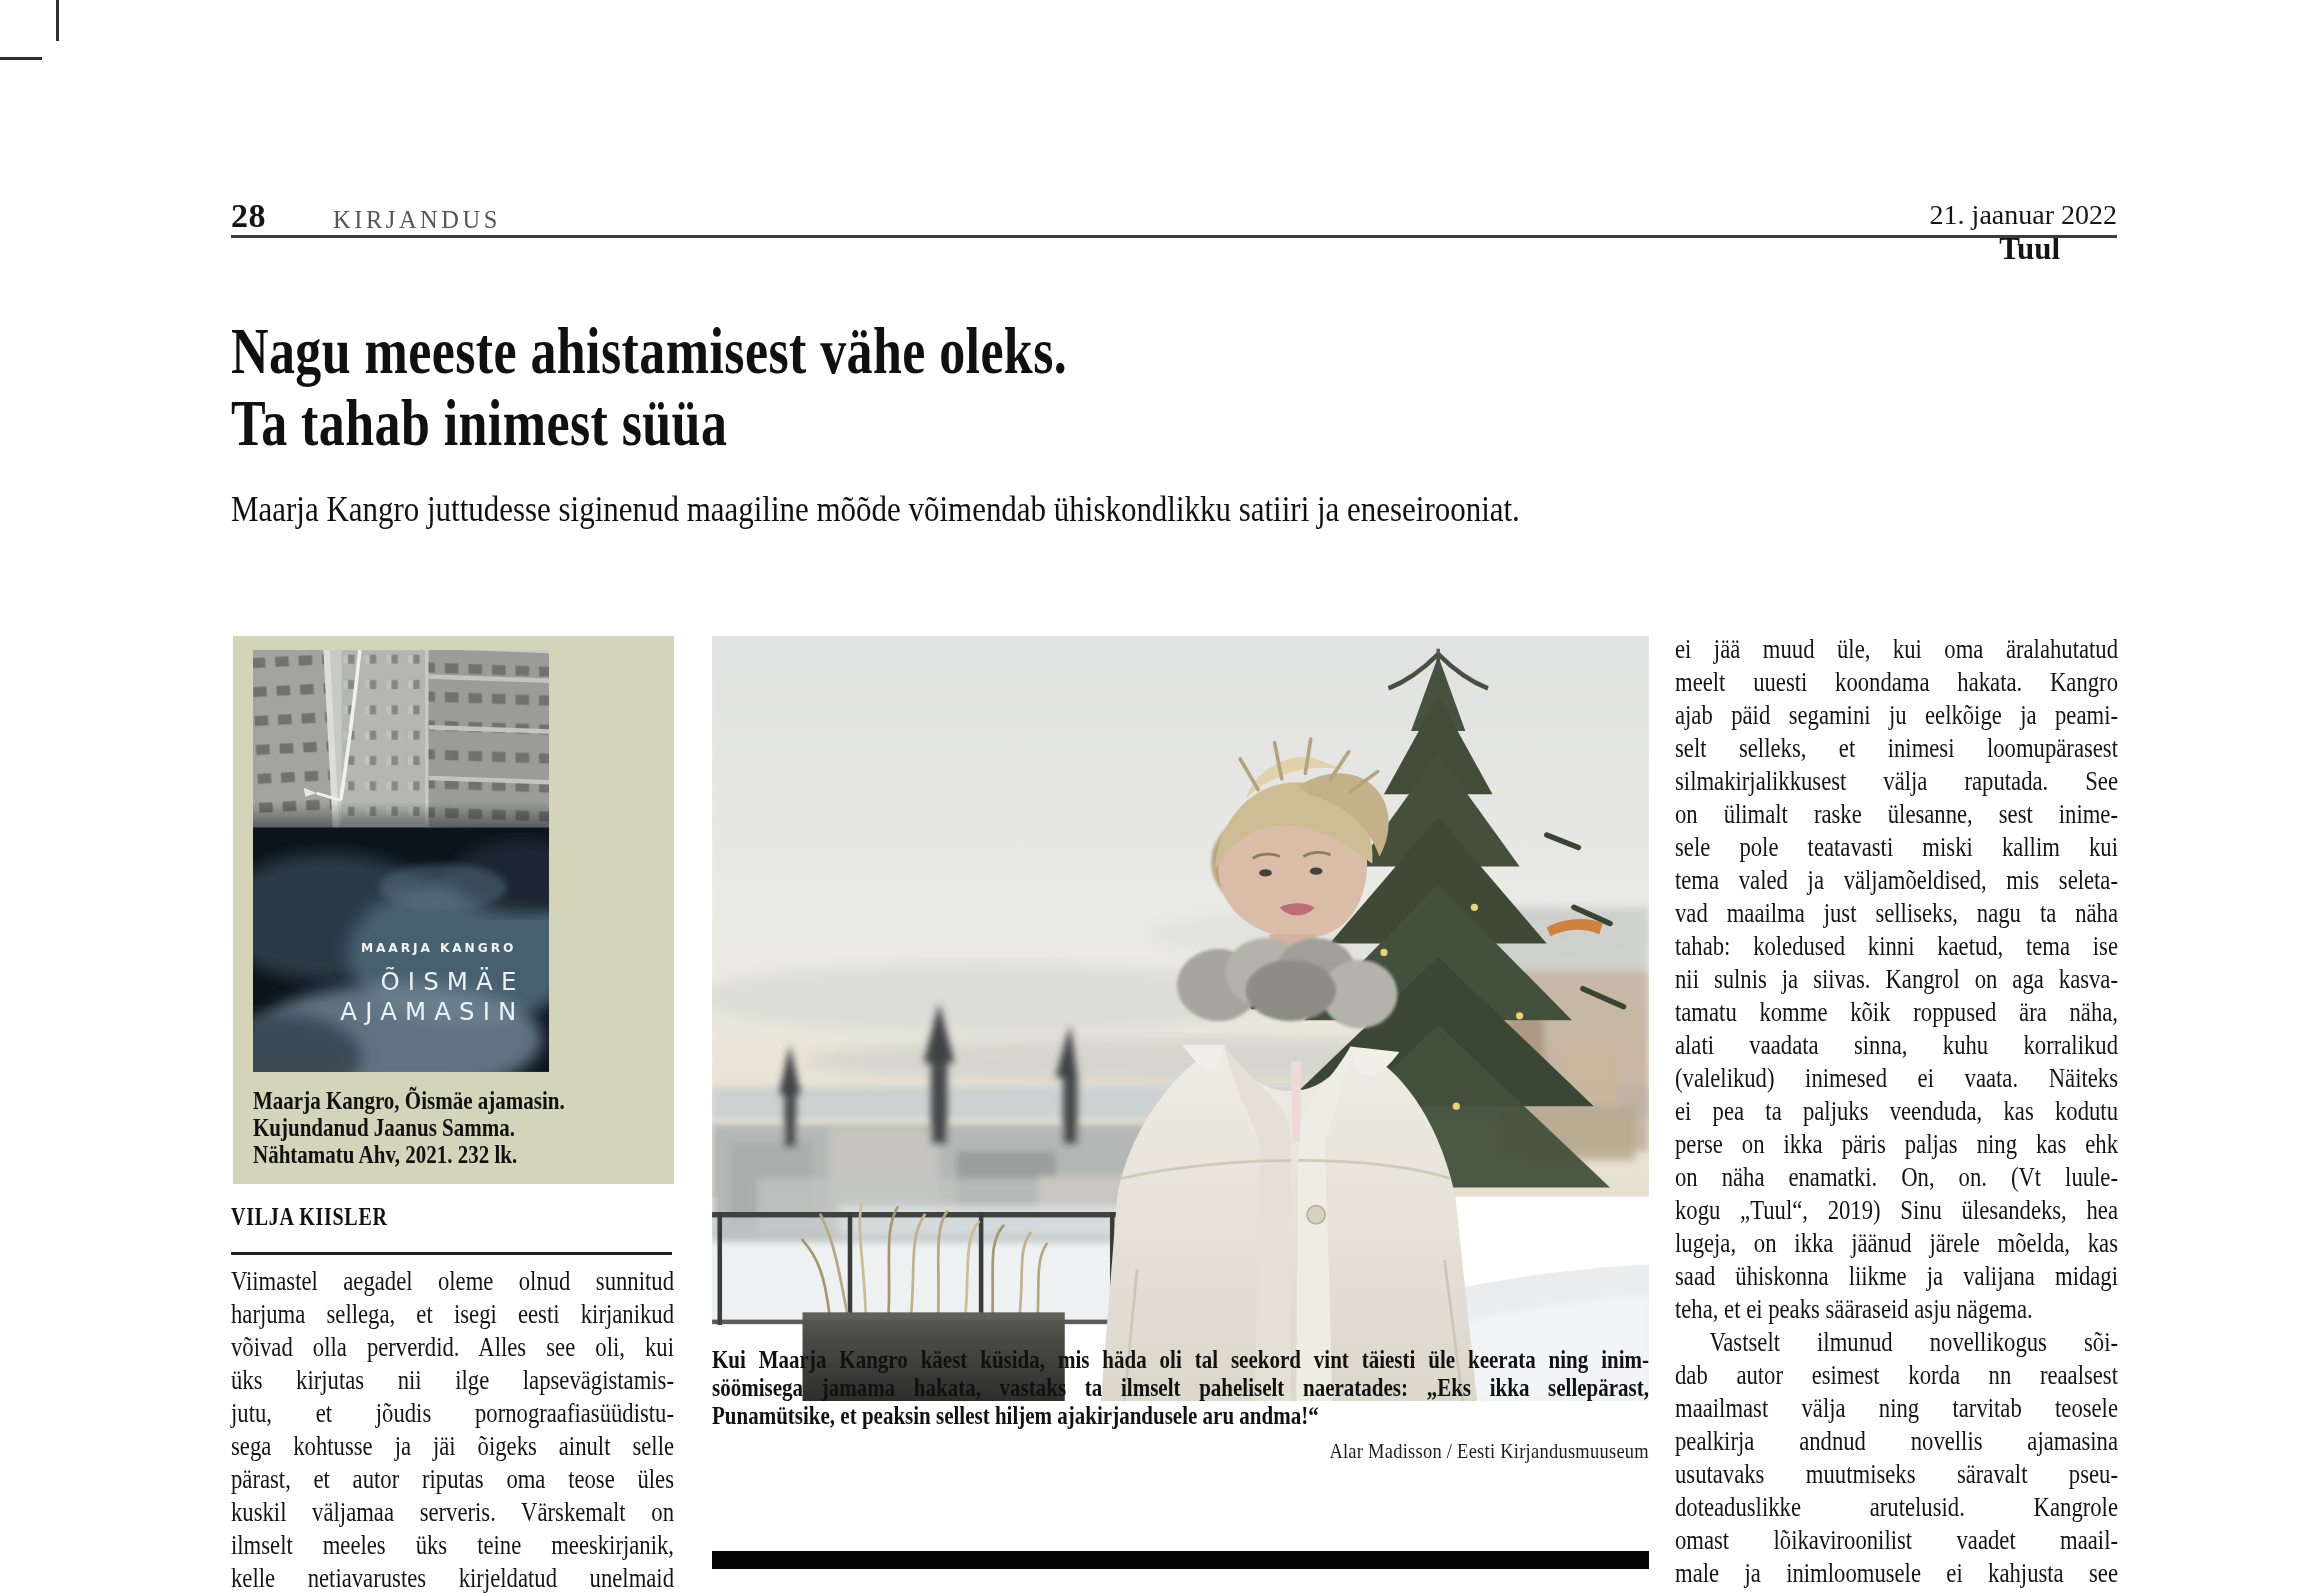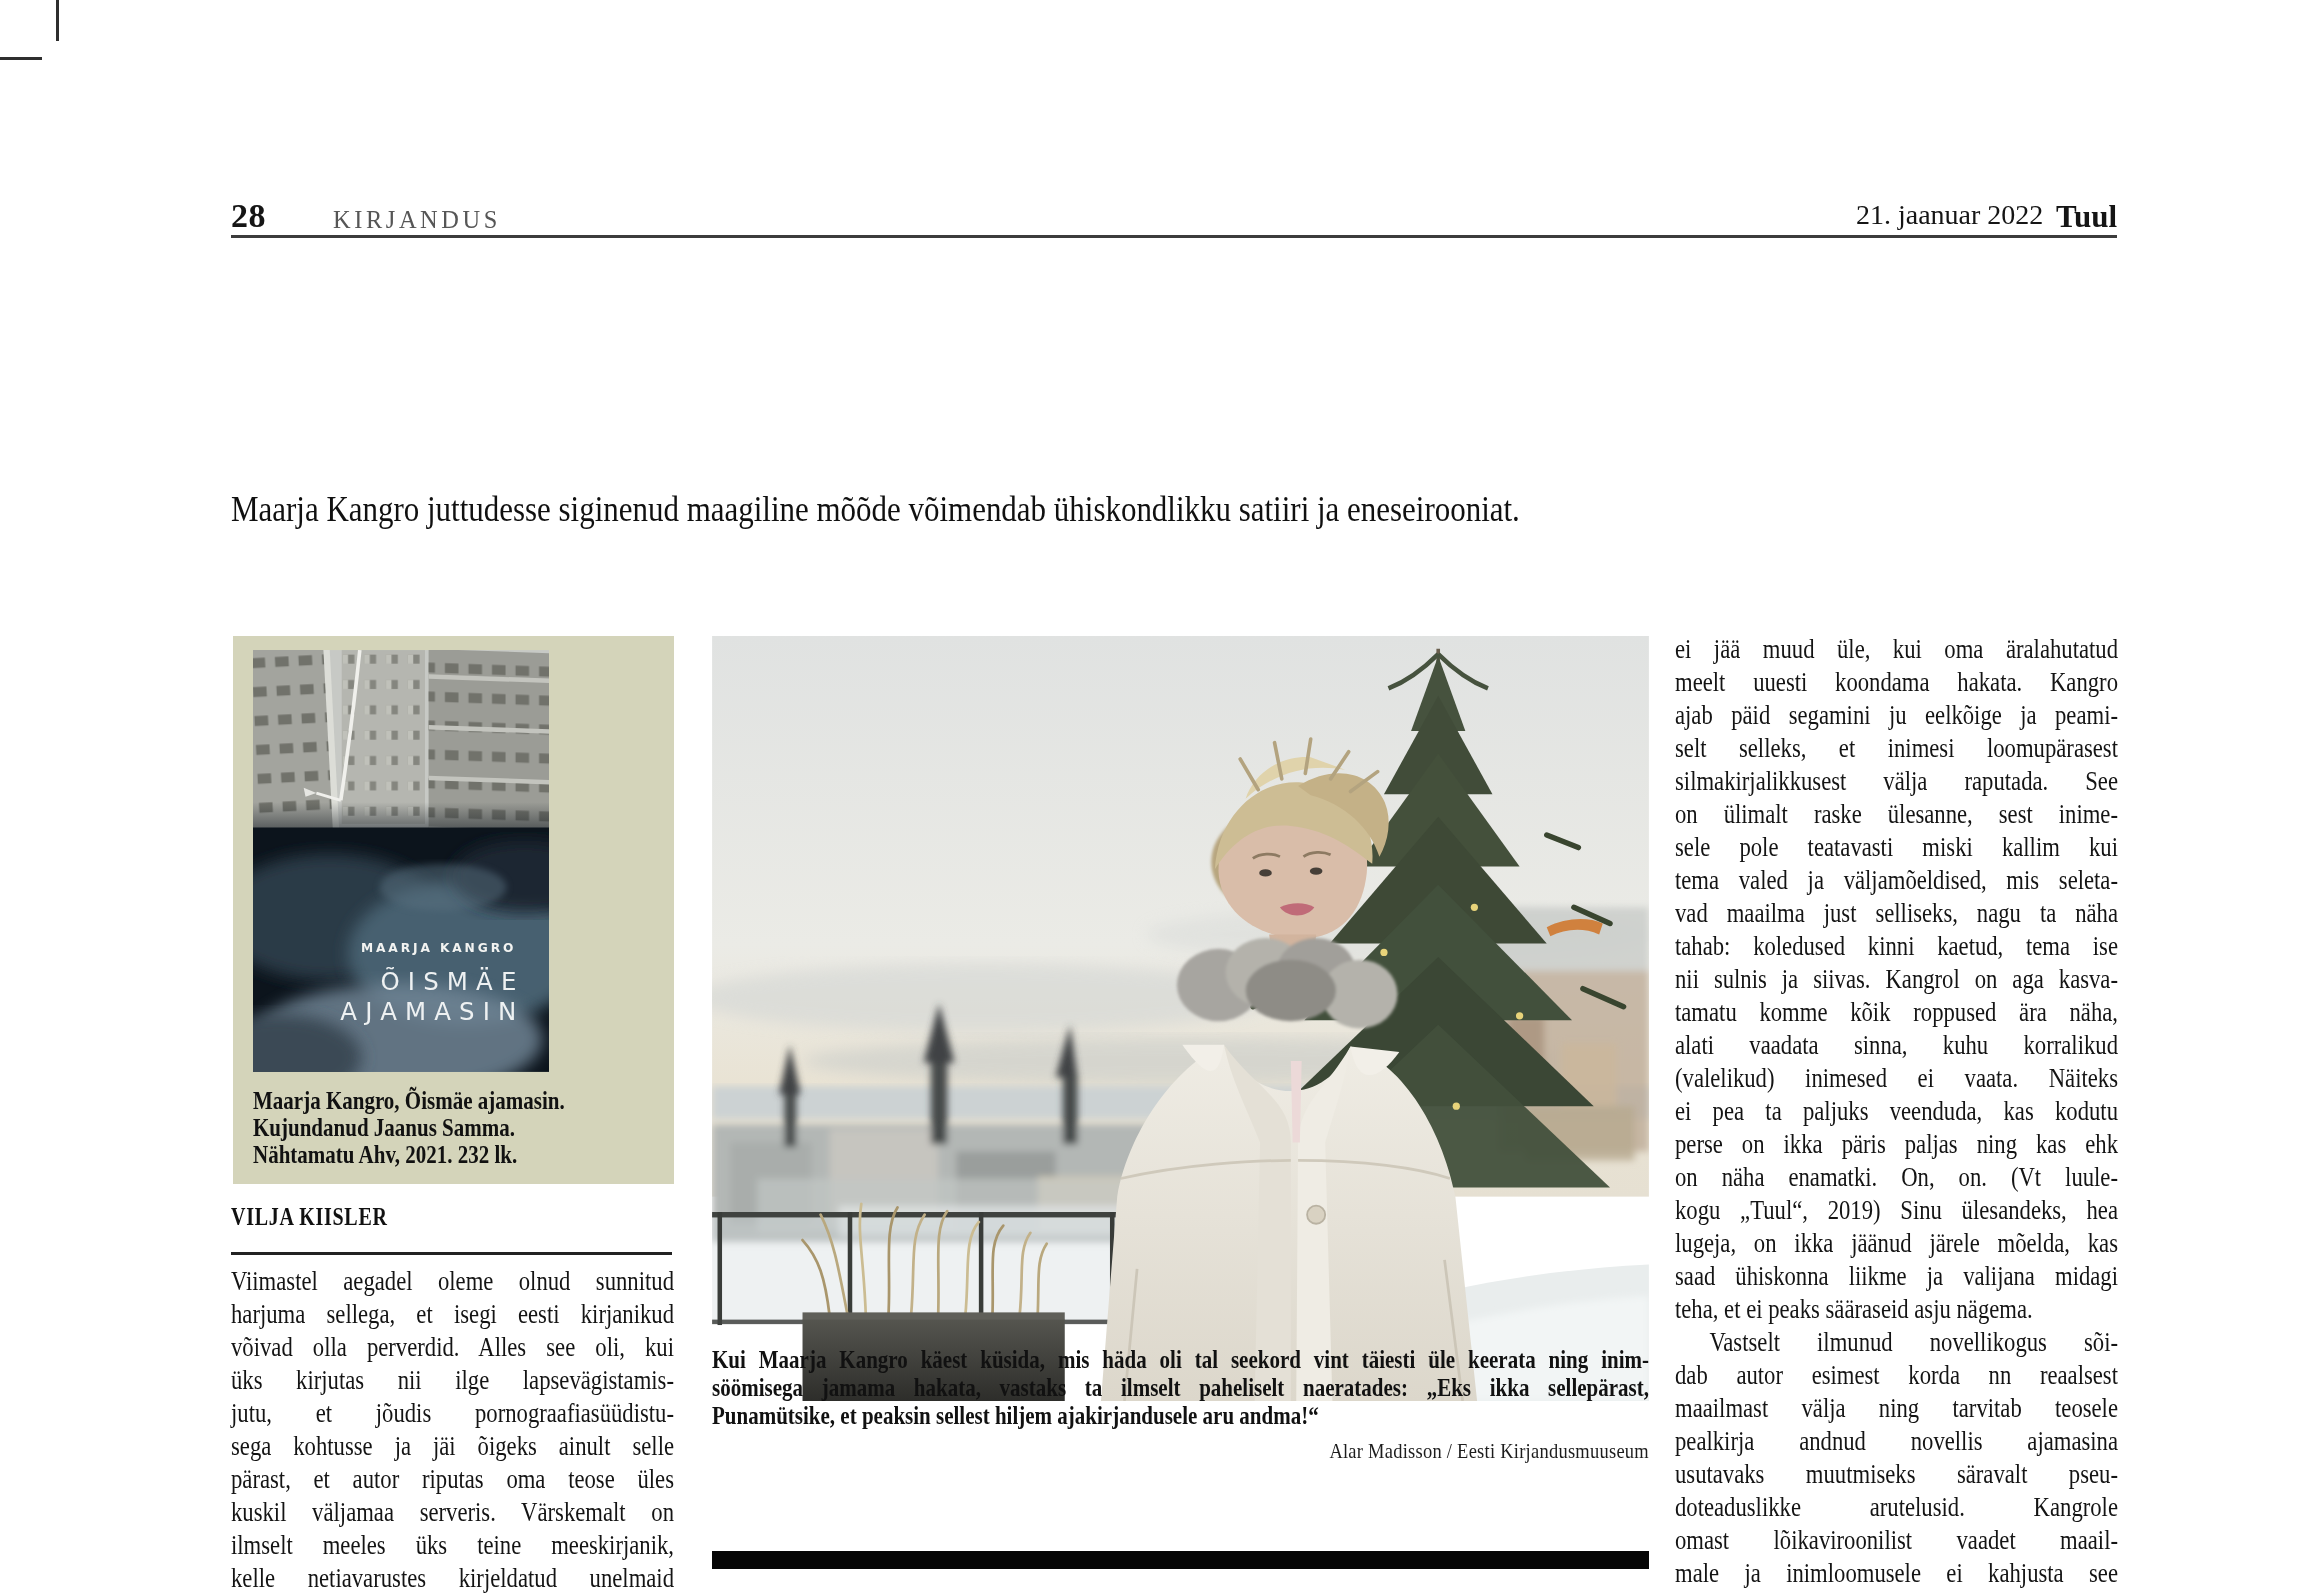--- a/index.html
+++ b/index.html
@@ -34,26 +34,32 @@
 </head>
 <body>
 
 <div id="page">
 
   <div class="abs cropmark" style="left:56px;top:0;width:2.7px;height:41px;"></div>
   <div class="abs cropmark" style="left:0;top:57px;width:42px;height:2.7px;"></div>
 
   <div class="abs pagenum" style="left:231px;top:197px;">28</div>
   <div class="abs section" style="left:333px;top:206px;">KIRJANDUS</div>
-  <div class="abs" style="right:199px;top:199px;display:flex;align-items:flex-start;">
+  <div class="abs" style="right:199px;top:199px;display:flex;align-items:center;flex-direction:column;">
     <span class="dateline">21. jaanuar 2022</span>
     <span class="pubname">Tuul</span>
   </div>
   <div class="abs rule" style="left:231px;top:235px;width:1886px;height:2.7px;"></div>
 
+  <div class="abs" style="left:231px;top:315px;width:1538px;">
+    <div class="condense hl" style="--sx:.8;">
+        <div class="hl-line">Nagu meeste ahistamisest vähe oleks.</div>
+        <div class="hl-line">Ta tahab inimest süüa</div>
+      </div>
+  </div>
   <div class="abs" style="left:231px;top:488px;width:1538px;">
     <div class="condense standfirst" style="--sx:.86;">Maarja Kangro juttudesse siginenud maagiline mõõde võimendab ühiskondlikku satiiri ja eneseirooniat.</div>
   </div>
 
   <div class="abs beige" style="left:233px;top:636px;width:441px;height:548px;"></div>
 
   <div class="abs" style="left:253px;top:650px;width:264px;height:422px;">
     <svg width="296" height="422" viewBox="0 0 327 466">
       <defs>
         <pattern id="winA" width="26" height="32" patternUnits="userSpaceOnUse">

